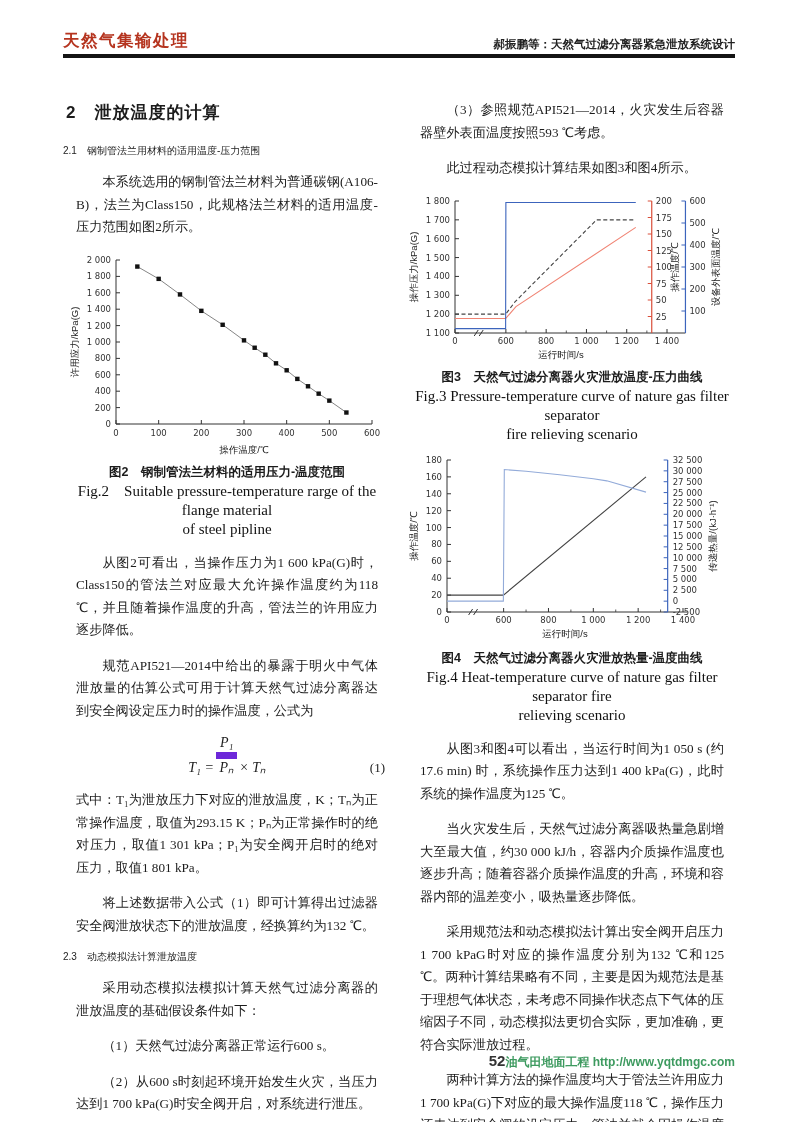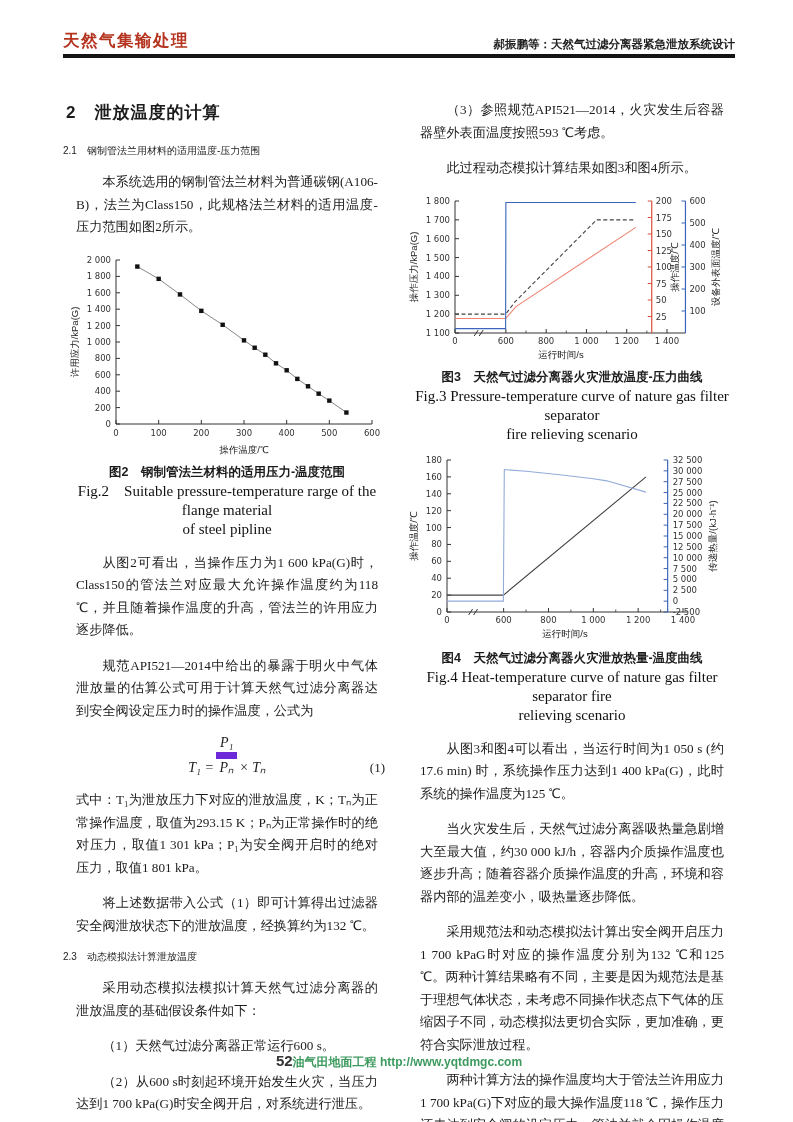--- a/index.html
+++ b/index.html
@@ -43,21 +43,21 @@
   .f-den{padding-top:1px;}
   .f-no{position:absolute;right:6px;font-style:normal;font-size:13px;}
 
   
   svg{display:block;margin:0 auto;}
   .tk{font-family:"DejaVu Sans",sans-serif;font-size:8.5px;fill:#333;}
   .al{font-family:"Liberation Sans",sans-serif;font-size:9.5px;fill:#222;}
 
   
   .ftr{position:absolute;left:63px;top:1052px;width:672px;display:flex;
-       justify-content:center;align-items:baseline;}
+       justify-content:flex-end;align-items:baseline;}
   .pageno{font-family:"Liberation Sans",sans-serif;font-weight:bold;font-size:15px;color:#333;}
   .site{font-family:"Liberation Sans",sans-serif;font-size:12px;font-weight:600;}
 </style>
 </head>
 <body>
 
 <div class="page">
 
   <div class="hdr">
     <span class="hdr-left" id="hdr-left" style="color: rgb(181, 52, 31);">天然气集输处理</span>

